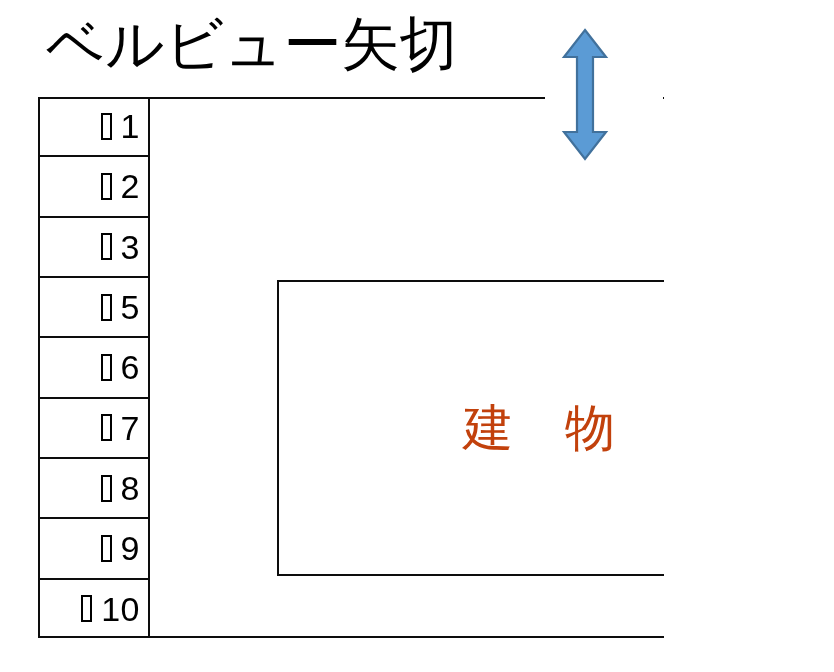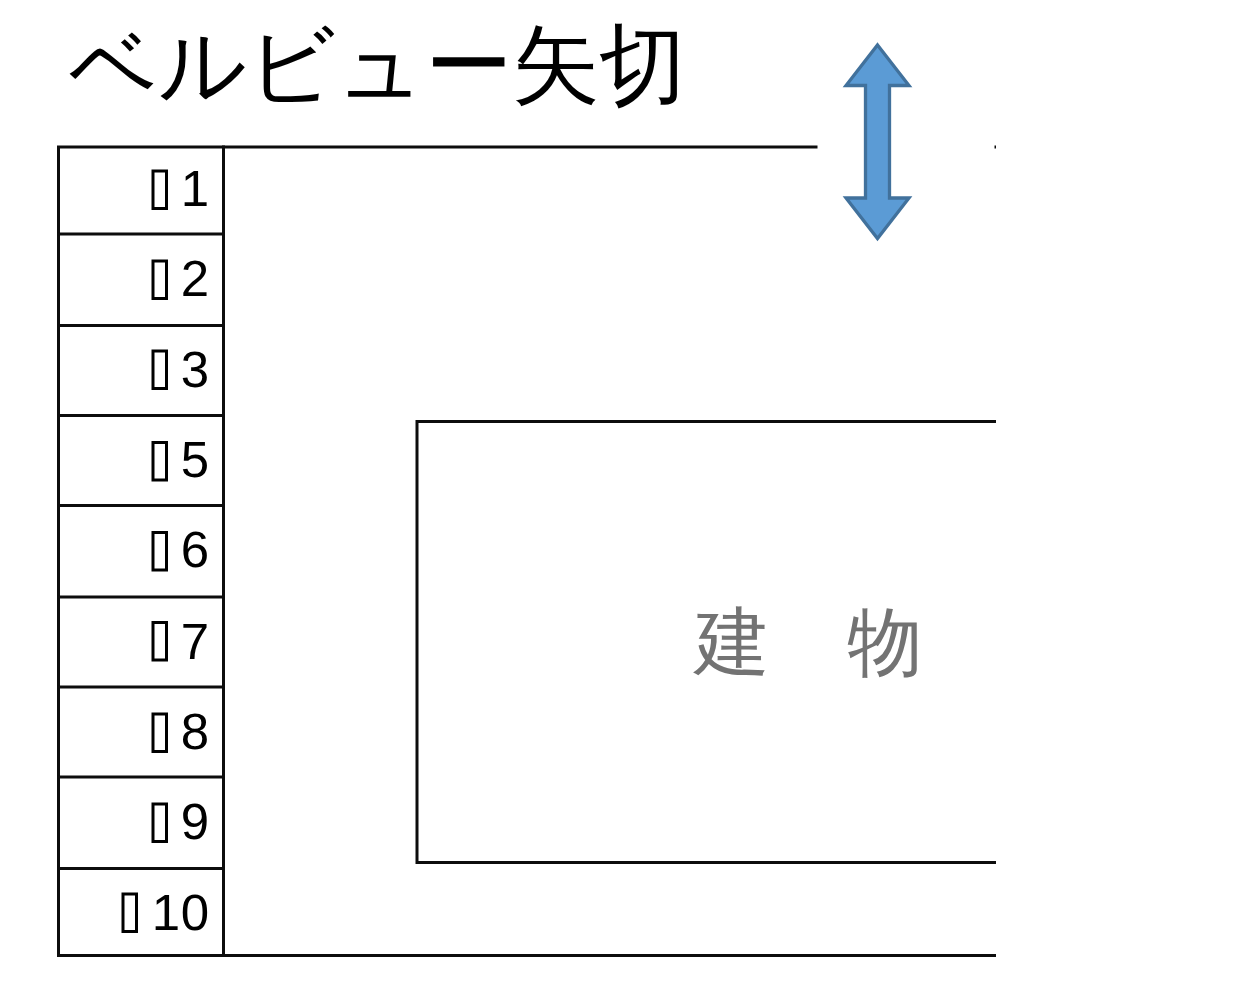--- a/index.html
+++ b/index.html
@@ -112,21 +112,21 @@
     display: flex;
     align-items: center;
     justify-content: center;
     background: transparent;
   }
   .building-label {
     font-size: 50px;
     line-height: 1;
     letter-spacing: 0.02em;
     white-space: pre;
-    color: #737373;
+    color: #c2410c;
   }
 
   
   .arrow-wrap {
     position: absolute;
     left: 556px;
     top: 27px;
     width: 58px;
     height: 135px;
   }

